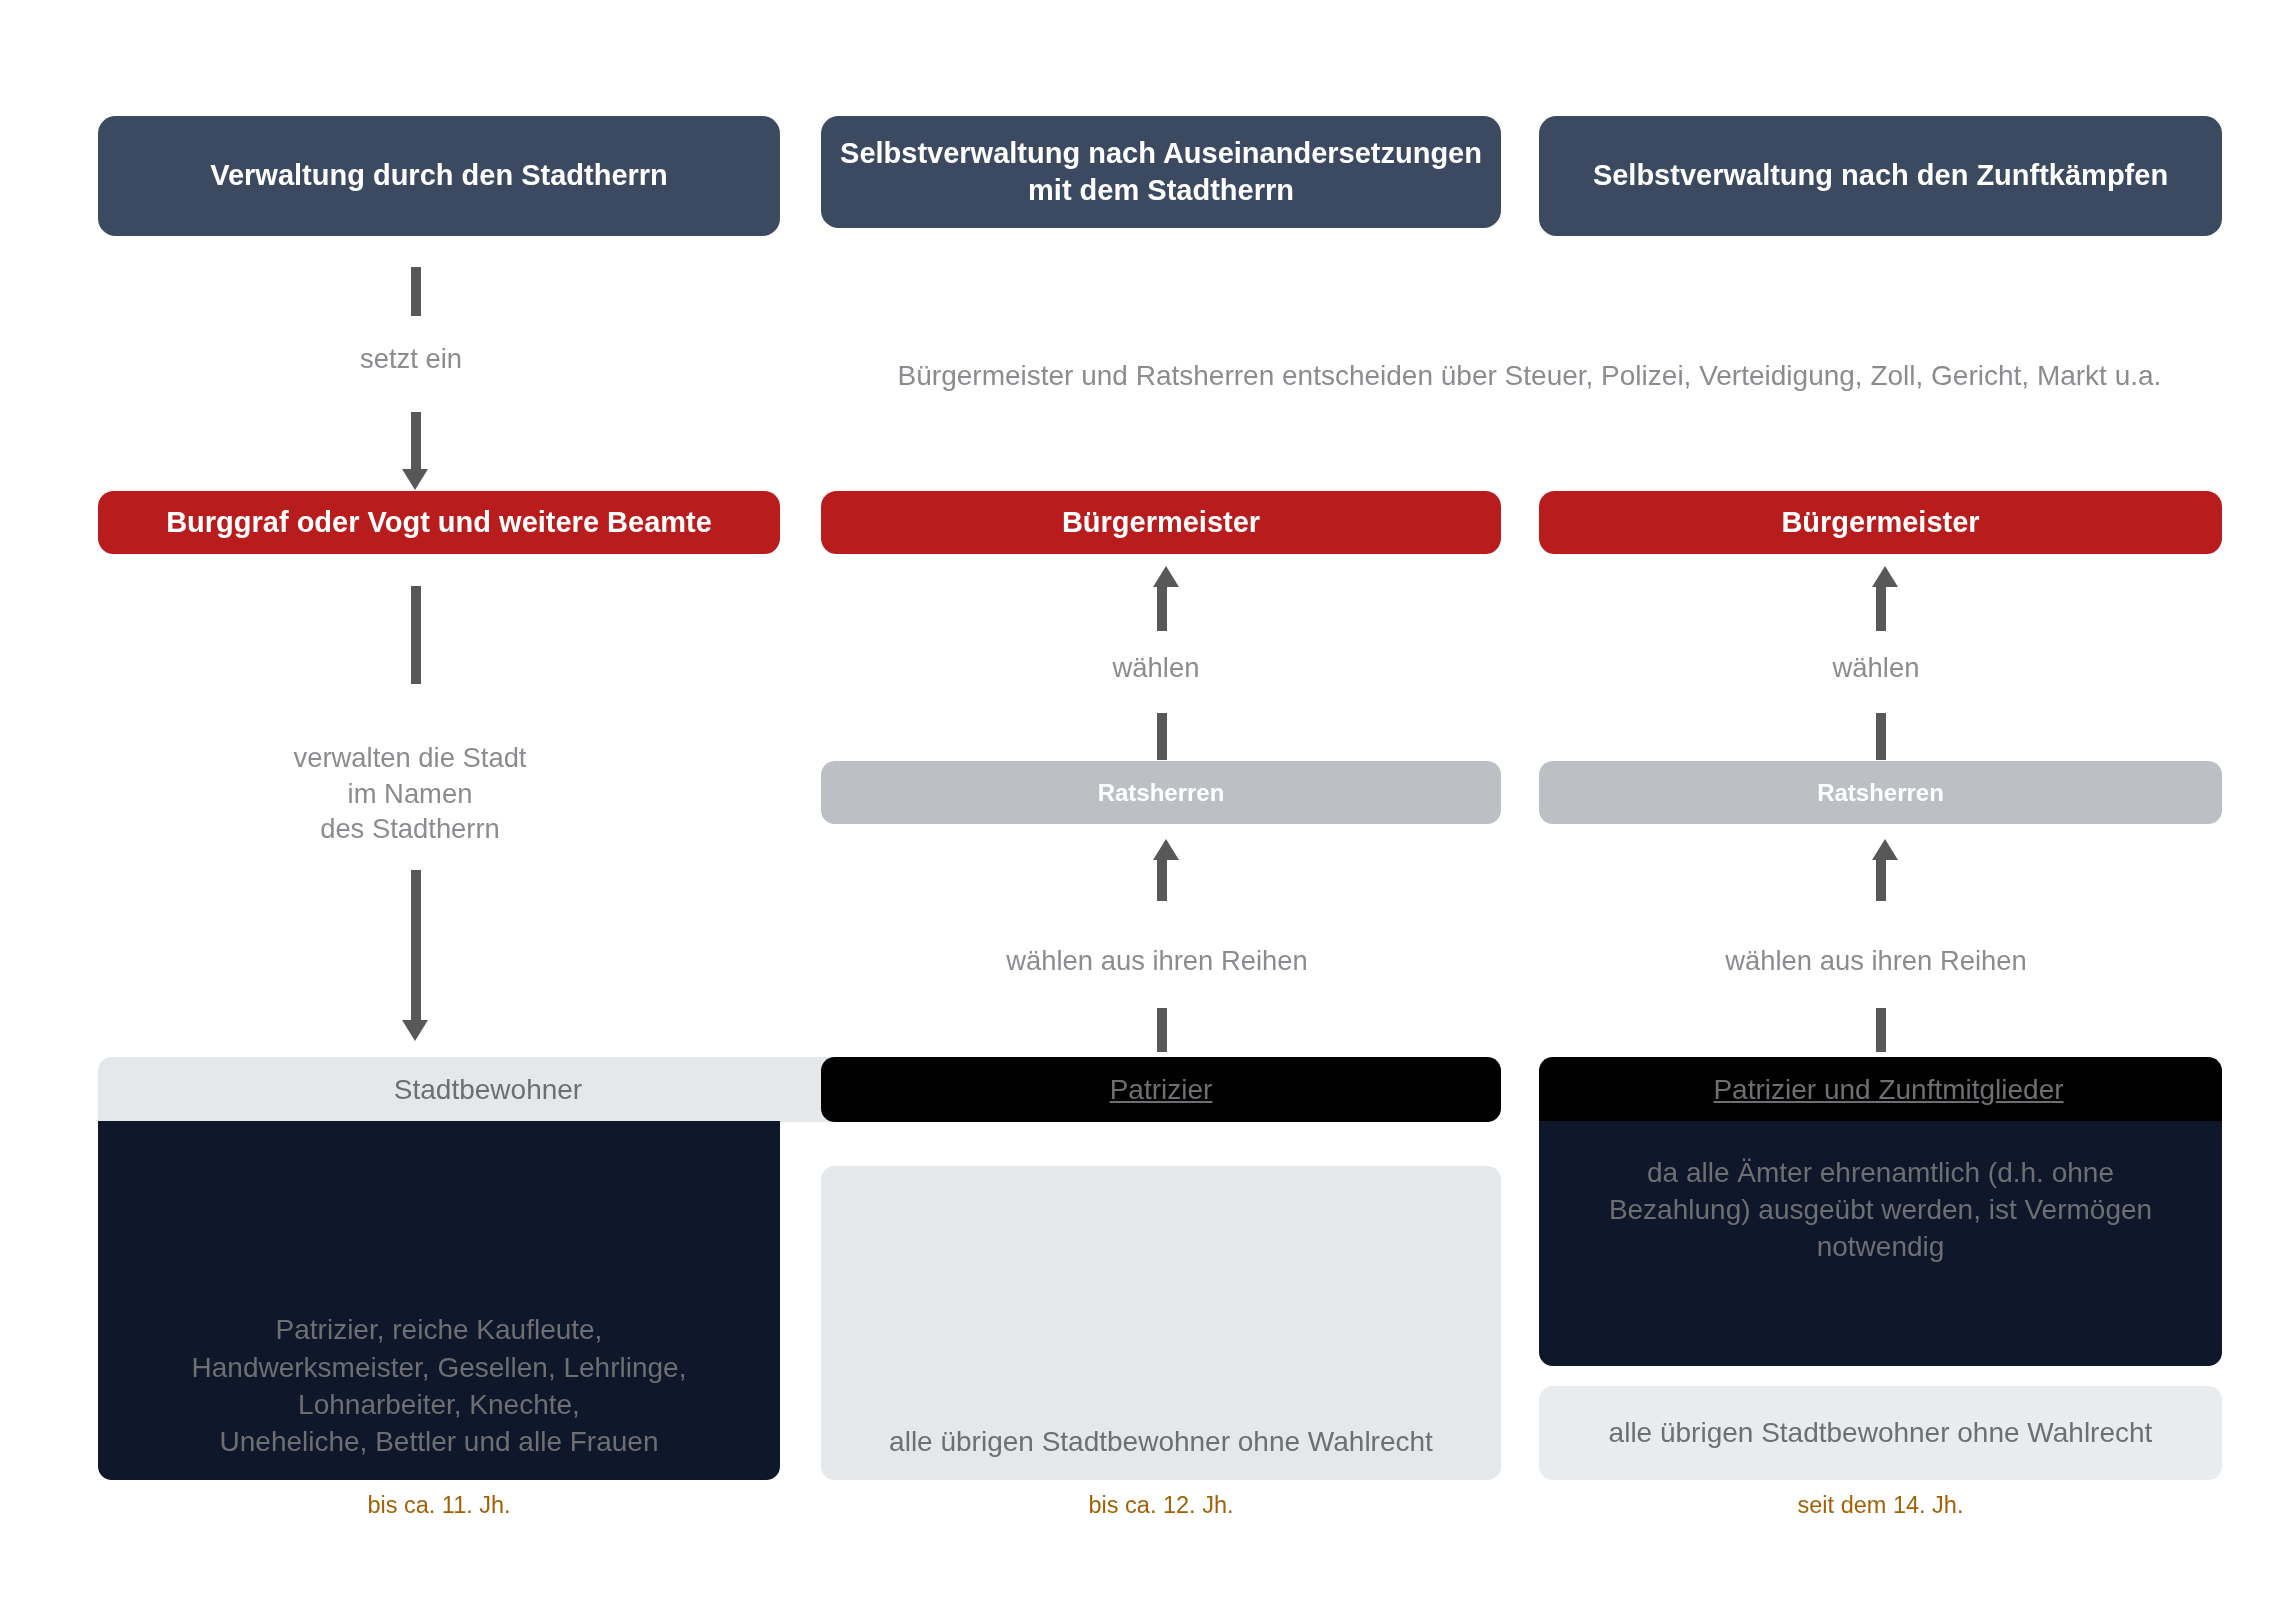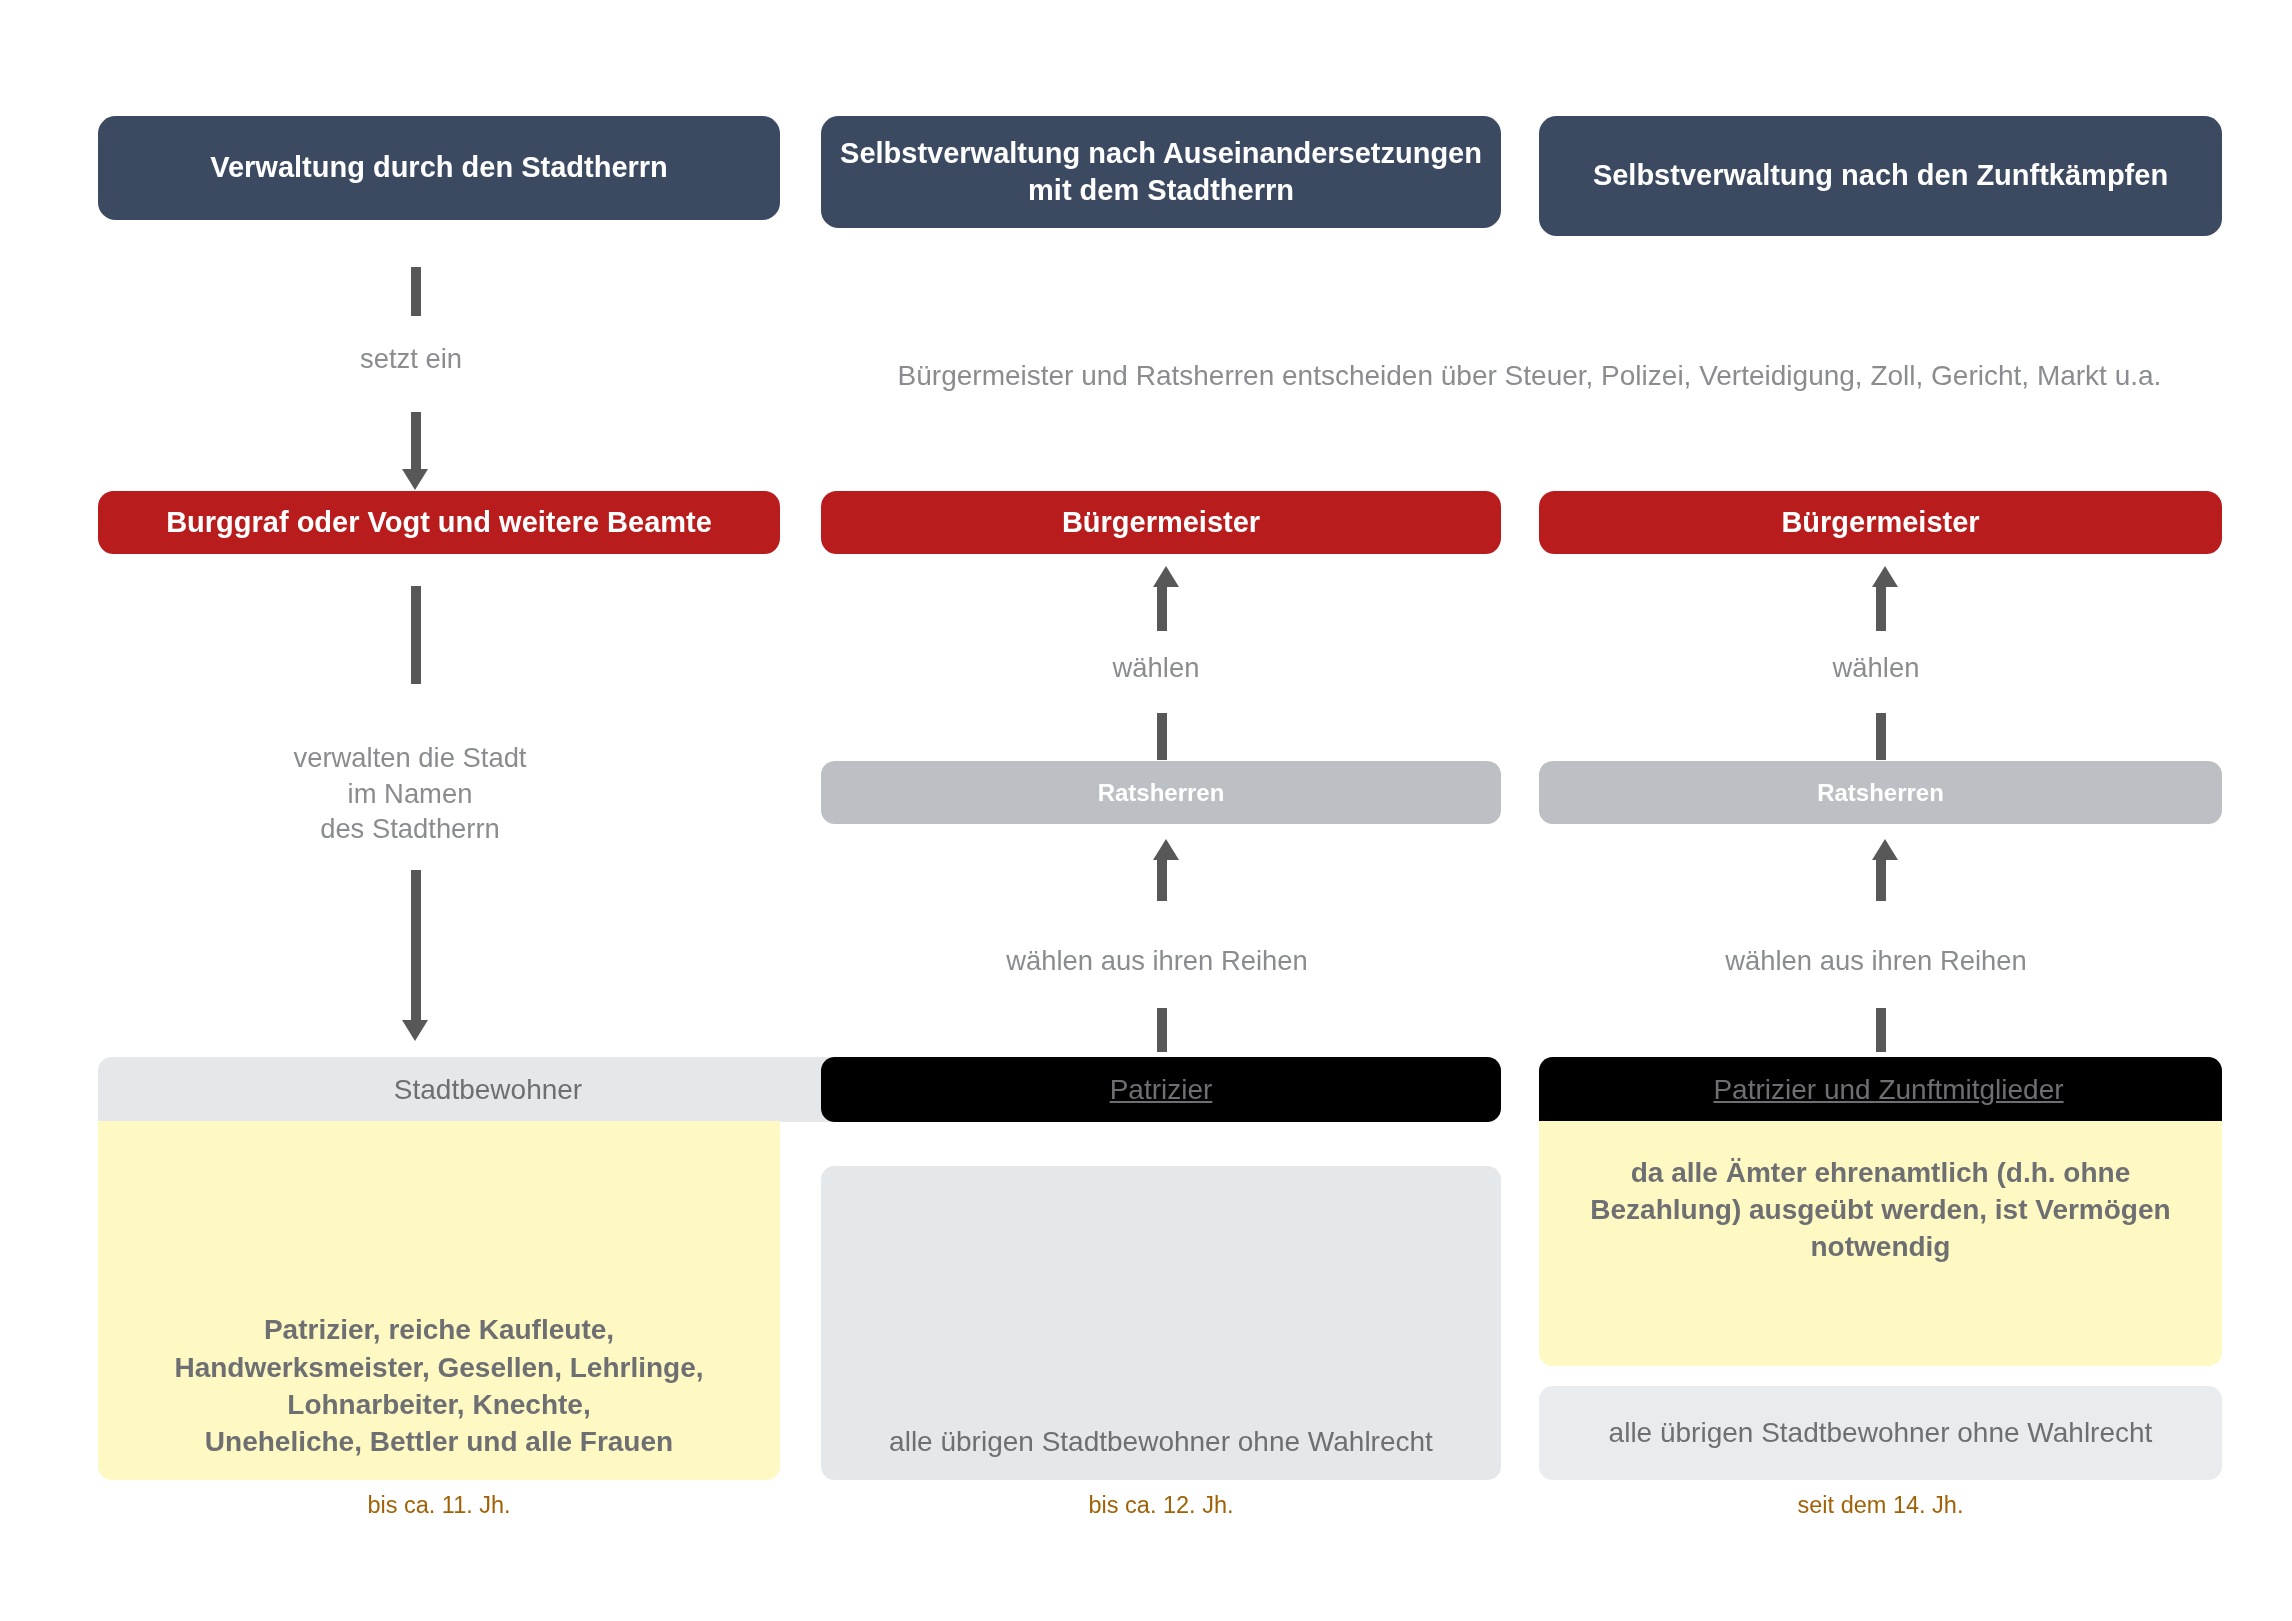--- a/index.html
+++ b/index.html
@@ -56,21 +56,21 @@
     color:#6d6f72;
     font-weight:normal;
     line-height:1.33;
     border-radius:0 0 13.7px 13.7px;
     padding:9.8px 25.5px;
   }
   .grp-body.detached{border-radius:13.7px;}
 
   .c-grey-dark{background:#000000;text-decoration:underline;}
   .c-grey-head{background:#e5e8ea;}
-  .c-blue-tint{background:#fef9c3;font-weight:bold;}
+  .c-blue-tint{background:#0f172a;}
   .c-grey-tint{background:#e8ecee;}
   .c-grey-mid{background:#e4e8ea;}
 
   
   .label{
     position:absolute;
     text-align:center;
     color:#8a8c8f;
     font-size:27.4px;
     line-height:1.3;
@@ -98,21 +98,21 @@
     border-right:13.7px solid transparent;
   }
   .arrowhead.down{border-top:21.6px solid #585858;}
   .arrowhead.up{border-bottom:21.6px solid #585858;}
 </style>
 </head>
 <body>
 
 <div class="stage">
 
-  <div class="box hdr-box" style="left:98px;top:116px;width:682px;height:104px;">
+  <div class="box hdr-box" style="left:98px;top:116px;width:682px;height:120px;">
     <span>Verwaltung durch den Stadtherrn</span>
   </div>
 
   <div class="box hdr-box" style="left:821px;top:116px;width:680px;height:112px;">
     <span>Selbstverwaltung nach Auseinandersetzungen mit dem Stadtherrn</span>
   </div>
 
   <div class="box hdr-box" style="left:1539px;top:116px;width:683px;height:120px;">
     <span>Selbstverwaltung nach den Zunftkämpfen</span>
   </div>

